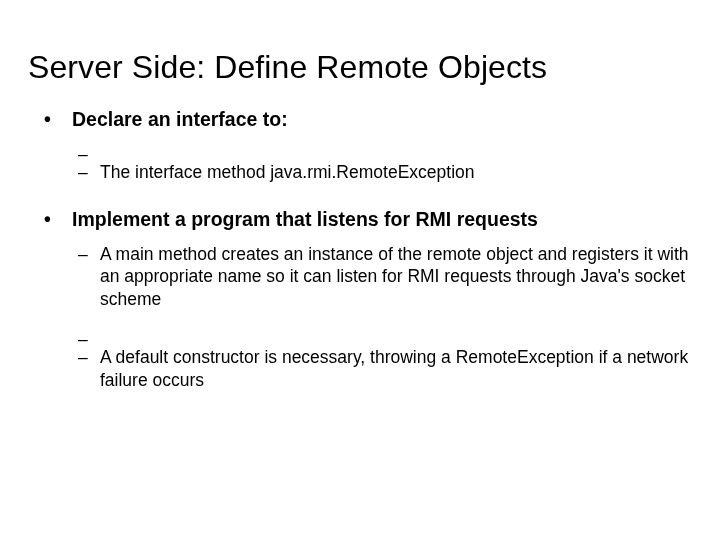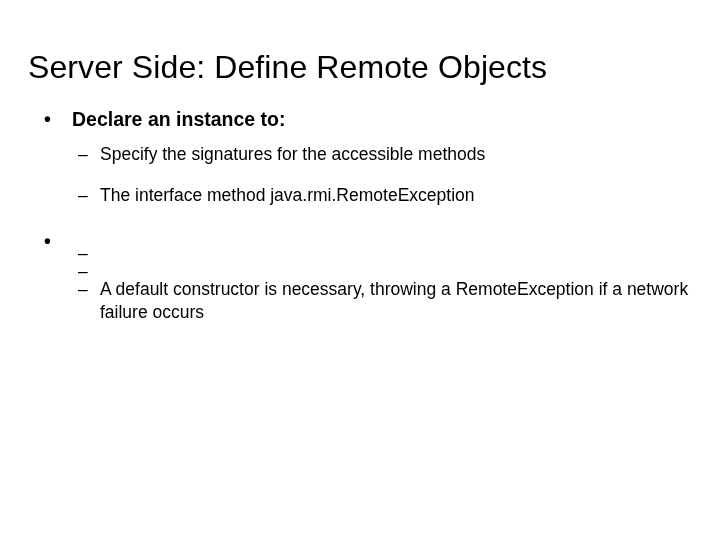--- a/index.html
+++ b/index.html
@@ -100,47 +100,48 @@
 <body>
 
 <div class="slide">
 
   <div class="slide-title">Server Side: Define Remote Objects</div>
 
   <div class="body-area">
 
     <div class="lvl1">
       <span class="marker">•</span>
-      <span>Declare an instance to:</span>
+      <span>Declare an interface to:</span>
     </div>
 
     <div class="gap-sm"></div>
 
     <div class="lvl2">
       <span class="marker">–</span>
-      <span>Specify the signatures for the accessible methods</span>
     </div>
 
     <div class="gap-md"></div>
 
     <div class="lvl2">
       <span class="marker">–</span>
       <span>The interface method java.rmi.RemoteException</span>
     </div>
 
     <div class="gap-lg"></div>
 
     <div class="lvl1">
       <span class="marker">•</span>
+      <span>Implement a program that listens for RMI requests</span>
     </div>
 
     <div class="gap-sm"></div>
 
     <div class="lvl2">
       <span class="marker">–</span>
+      <span>A main method creates an instance of the remote object and registers it with an appropriate name so it can listen for RMI requests through Java's socket scheme</span>
     </div>
 
     <div class="gap-md"></div>
 
     <div class="lvl2">
       <span class="marker">–</span>
     </div>
 
     <div class="gap-md"></div>
 

